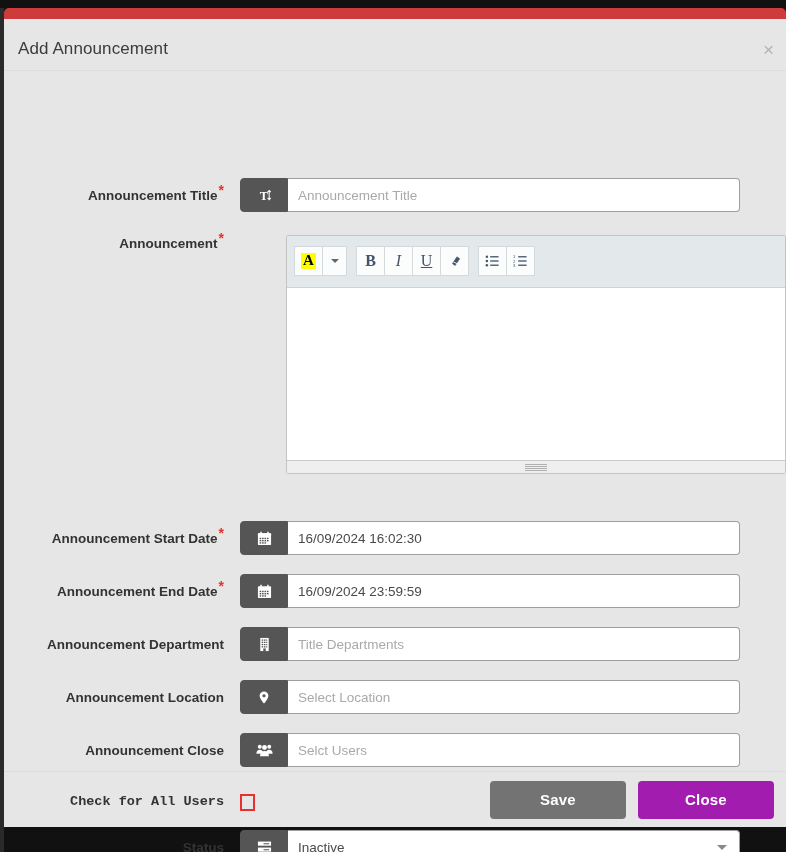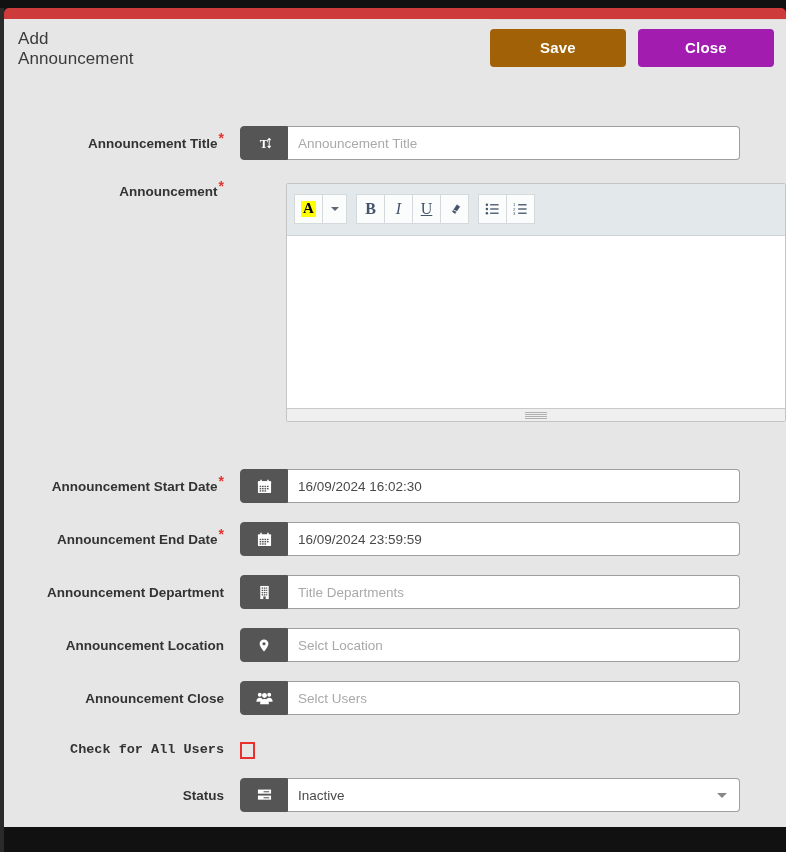--- a/index.html
+++ b/index.html
@@ -35,20 +35,21 @@
     background: #2a2a2a;
   }
 
   
   #modal {
     position: absolute;
     left: 4px; top: 19px;
     width: 782px; height: 808px;
     background: #e6e6e6;
     display: flex;
+    flex-direction: column;
   }
 
   
   .modal-header {
     position: relative;
     height: 52px;
     border-bottom: 1px solid #dcdcdc;
     flex: 0 0 auto;
   }
   .modal-title {
@@ -253,21 +254,21 @@
     min-width: 136px;
     border: none;
     border-radius: 4px;
     font-size: 15px;
     font-weight: bold;
     color: #ffffff;
     cursor: pointer;
     font-family: "Liberation Sans", sans-serif;
     letter-spacing: .2px;
   }
-  .btn-save { background: #a16207; }
+  .btn-save { background: #737373; }
   .btn-close { background: #a21caf; }
 </style>
 </head>
 <body>
 
 <div id="page">
 
   <div class="topbar-black"></div>
   <div class="topbar-red"></div>
   <div class="left-strip"></div>
@@ -443,21 +444,21 @@
 
       <div class="form-row" style="top:573px;">
         <div class="ctrl-label" style="padding-top:11px;">Announcement Location</div>
         <div class="input-group">
           <div class="ig-addon">
             <svg width="14" height="15" viewBox="0 0 16 16">
                 <path d="M8 1.2 C5.2 1.2 3 3.4 3 6.1 C3 9.6 8 15 8 15 C8 15 13 9.6 13 6.1 C13 3.4 10.8 1.2 8 1.2 Z" fill="#fff"></path>
                 <circle cx="8" cy="6" r="1.8" fill="#555"></circle>
               </svg>
           </div>
-          <div class="ig-field placeholder">Selct Location</div>
+          <div class="ig-field placeholder">Select Location</div>
         </div>
       </div>
 
       <div class="form-row" style="top:626px;">
         <div class="ctrl-label" style="padding-top:11px;">Announcement Close</div>
         <div class="input-group">
           <div class="ig-addon">
             <svg width="17" height="14" viewBox="0 0 18 14">
                 <circle cx="4" cy="3.6" r="2.1" fill="#fff"></circle>
                 <circle cx="14" cy="3.6" r="2.1" fill="#fff"></circle>

